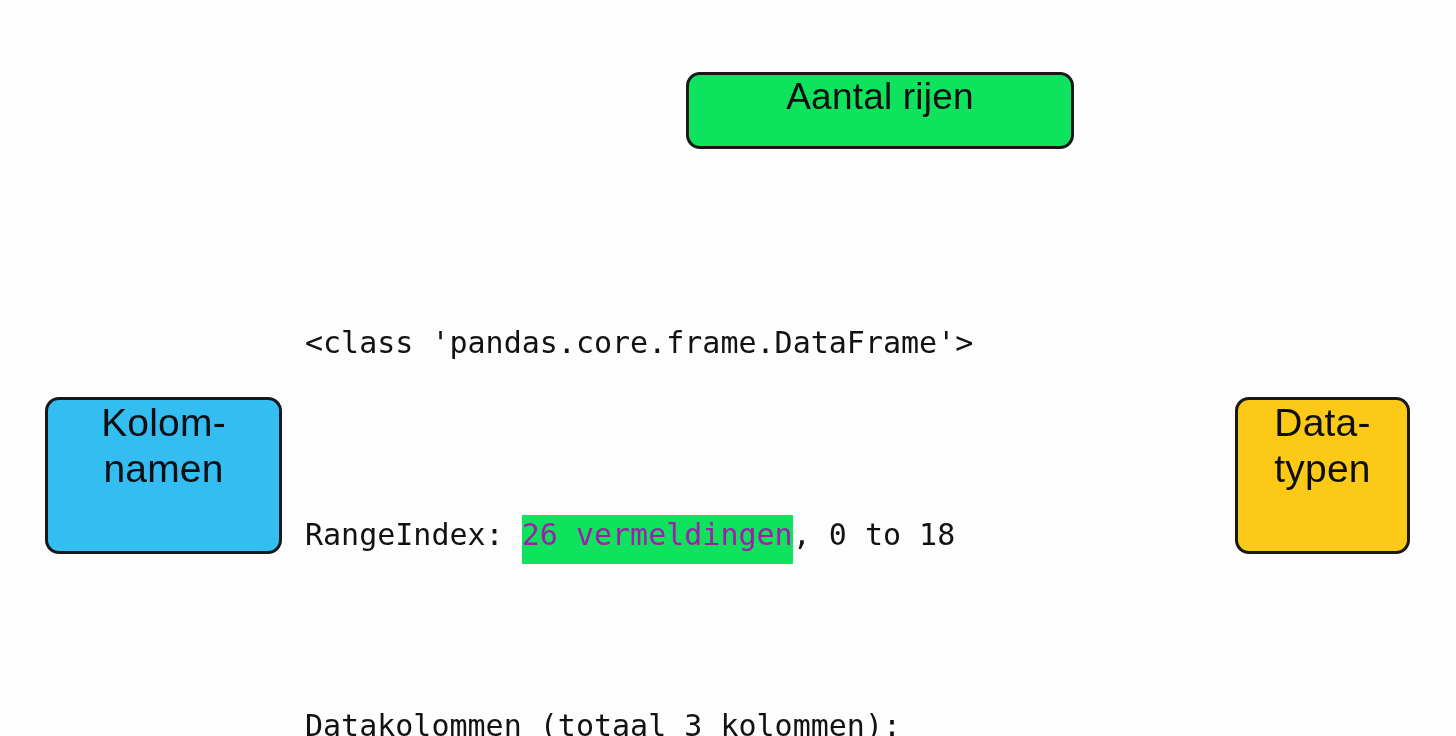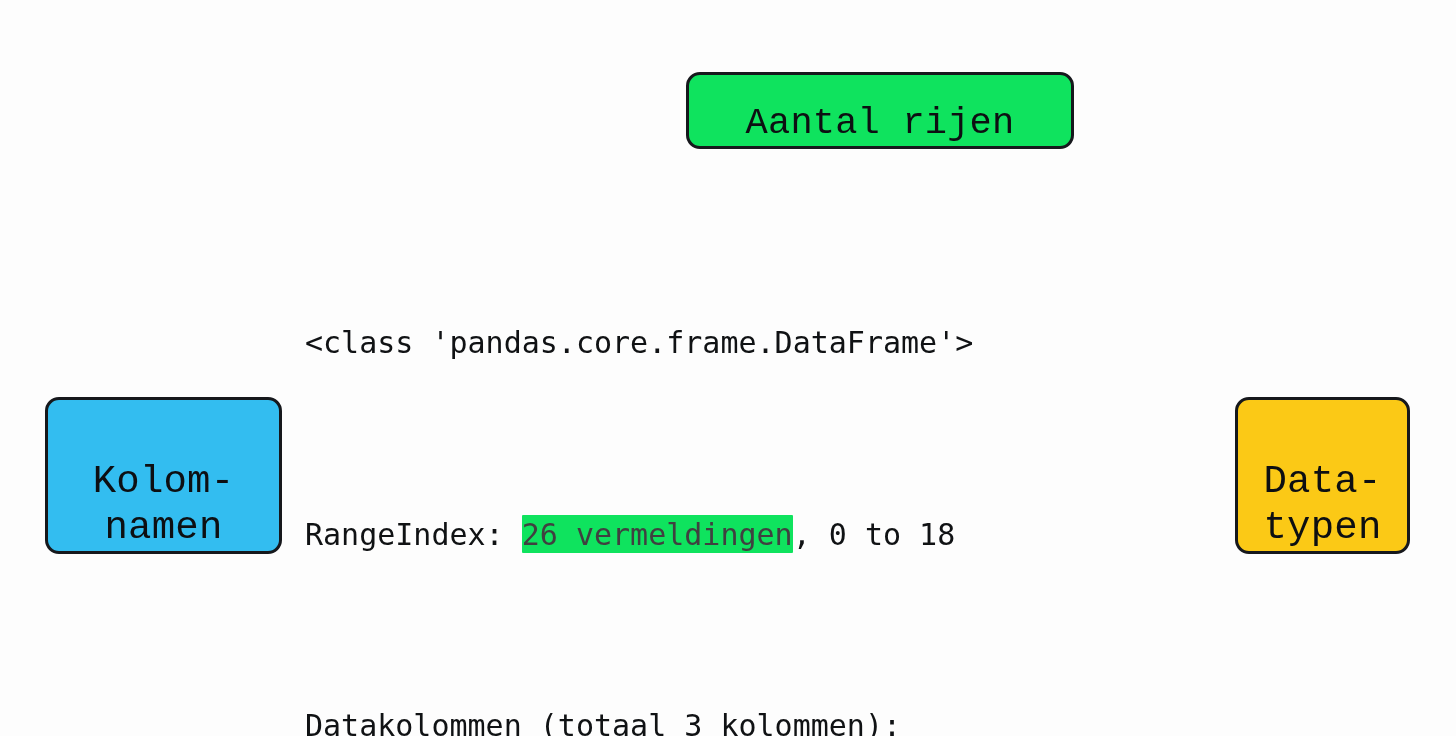--- a/index.html
+++ b/index.html
@@ -23,23 +23,23 @@
 
   
   .callout {
     position: absolute;
     box-sizing: border-box;
     border: 3px solid #16181c;
     border-radius: 14px;
     display: flex;
     flex-direction: column;
     align-items: center;
-    justify-content: flex-end;
+    justify-content: flex-start;
     color: #0d0f12;
-    font-family: Liberation Mono, monospace;
+    font-family: Liberation Sans, sans-serif;
     font-weight: 400;
     letter-spacing: 0.2px;
     text-align: center;
     line-height: 1.18;
   }
 
   .callout-top {
     left: 686px;
     top: 72px;
     width: 388px;
@@ -81,22 +81,22 @@
     letter-spacing: 0px;
   }
 
   .code-line {
     white-space: pre;
     height: 47.8px;
   }
 
   mark {
     background: transparent;
-    color: #404040;
-    padding: 2px 0 1px 0;
+    color: #a21caf;
+    padding: 2px 0 12px 0;
     border-radius: 1px;
   }
   mark.hl-green  { background: #0fe35e; }
 </style>
 </head>
 <body>
 
 <div id="stage">
 
   <div class="callout callout-top">

